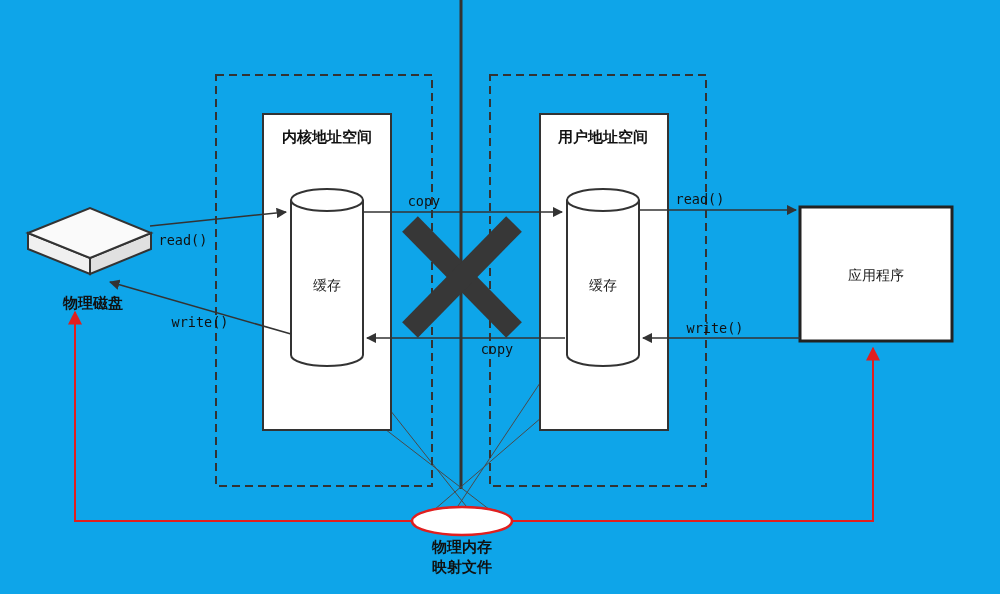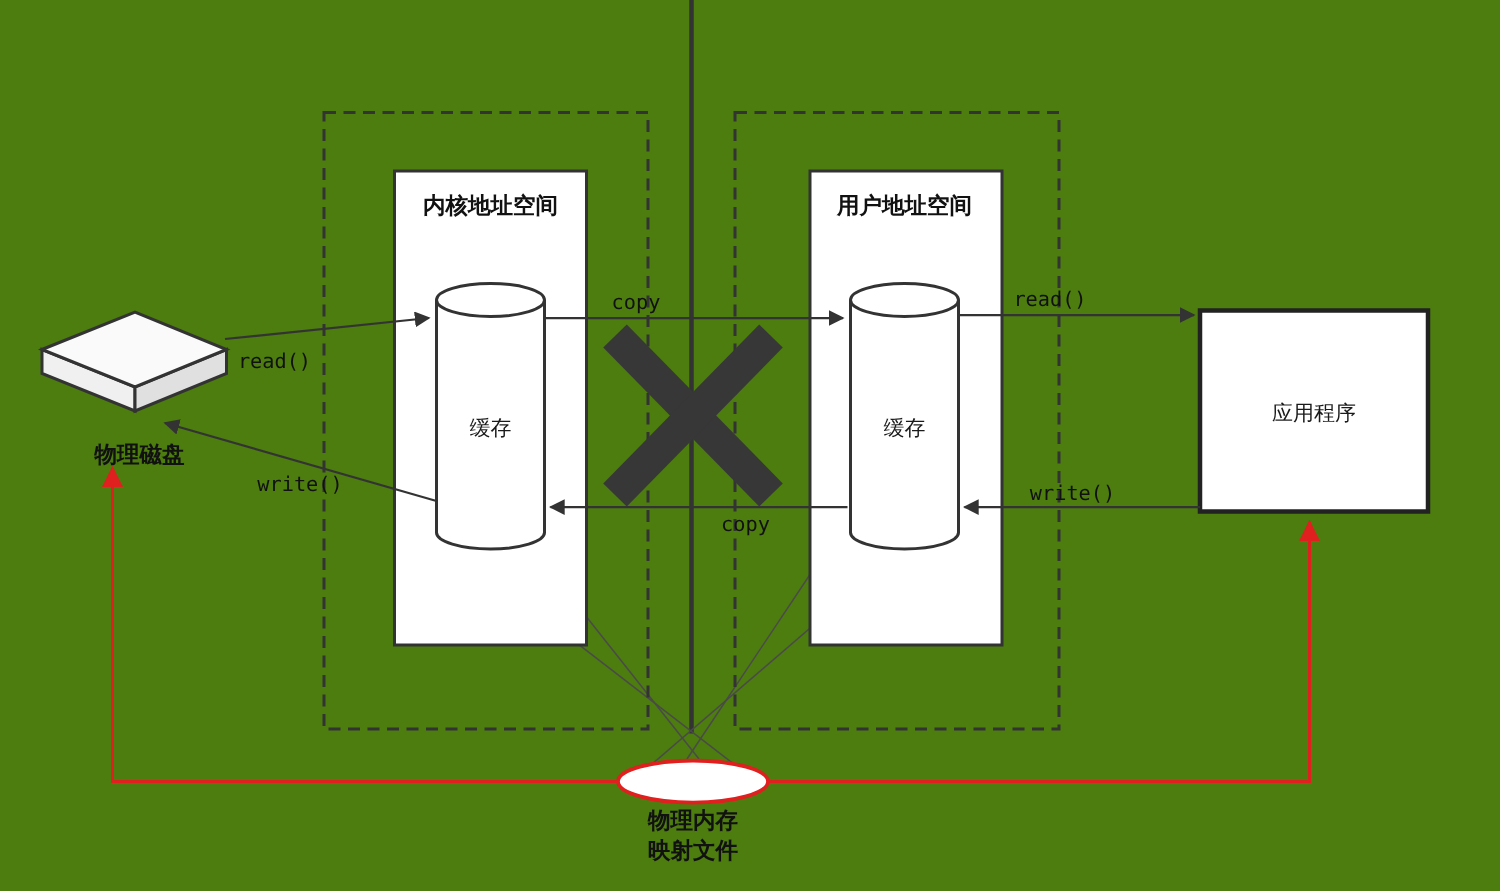--- a/index.html
+++ b/index.html
@@ -1,16 +1,16 @@
 <!DOCTYPE html>
 <html><head>
 <meta charset="utf-8">
 <style>
   html,body{margin:0;padding:0;background:#ffffff;}
-  .stage{position:relative;width:1000px;height:594px;background:#4d7c0f;overflow:hidden;
+  .stage{position:relative;width:1000px;height:594px;background:#0ea5e9;overflow:hidden;
          font-family:"DejaVu Sans",sans-serif;}
   svg{display:block;}
   .cn{font-family:"DejaVu Sans",sans-serif;font-size:14px;fill:#1a1a1a;}
   .cn-b{font-family:"DejaVu Sans",sans-serif;font-size:15px;font-weight:700;fill:#111111;}
   .mono{font-family:"DejaVu Sans Mono",monospace;font-size:13.5px;fill:#111111;}
 </style>
 </head>
 <body>
 
 <div class="stage">

